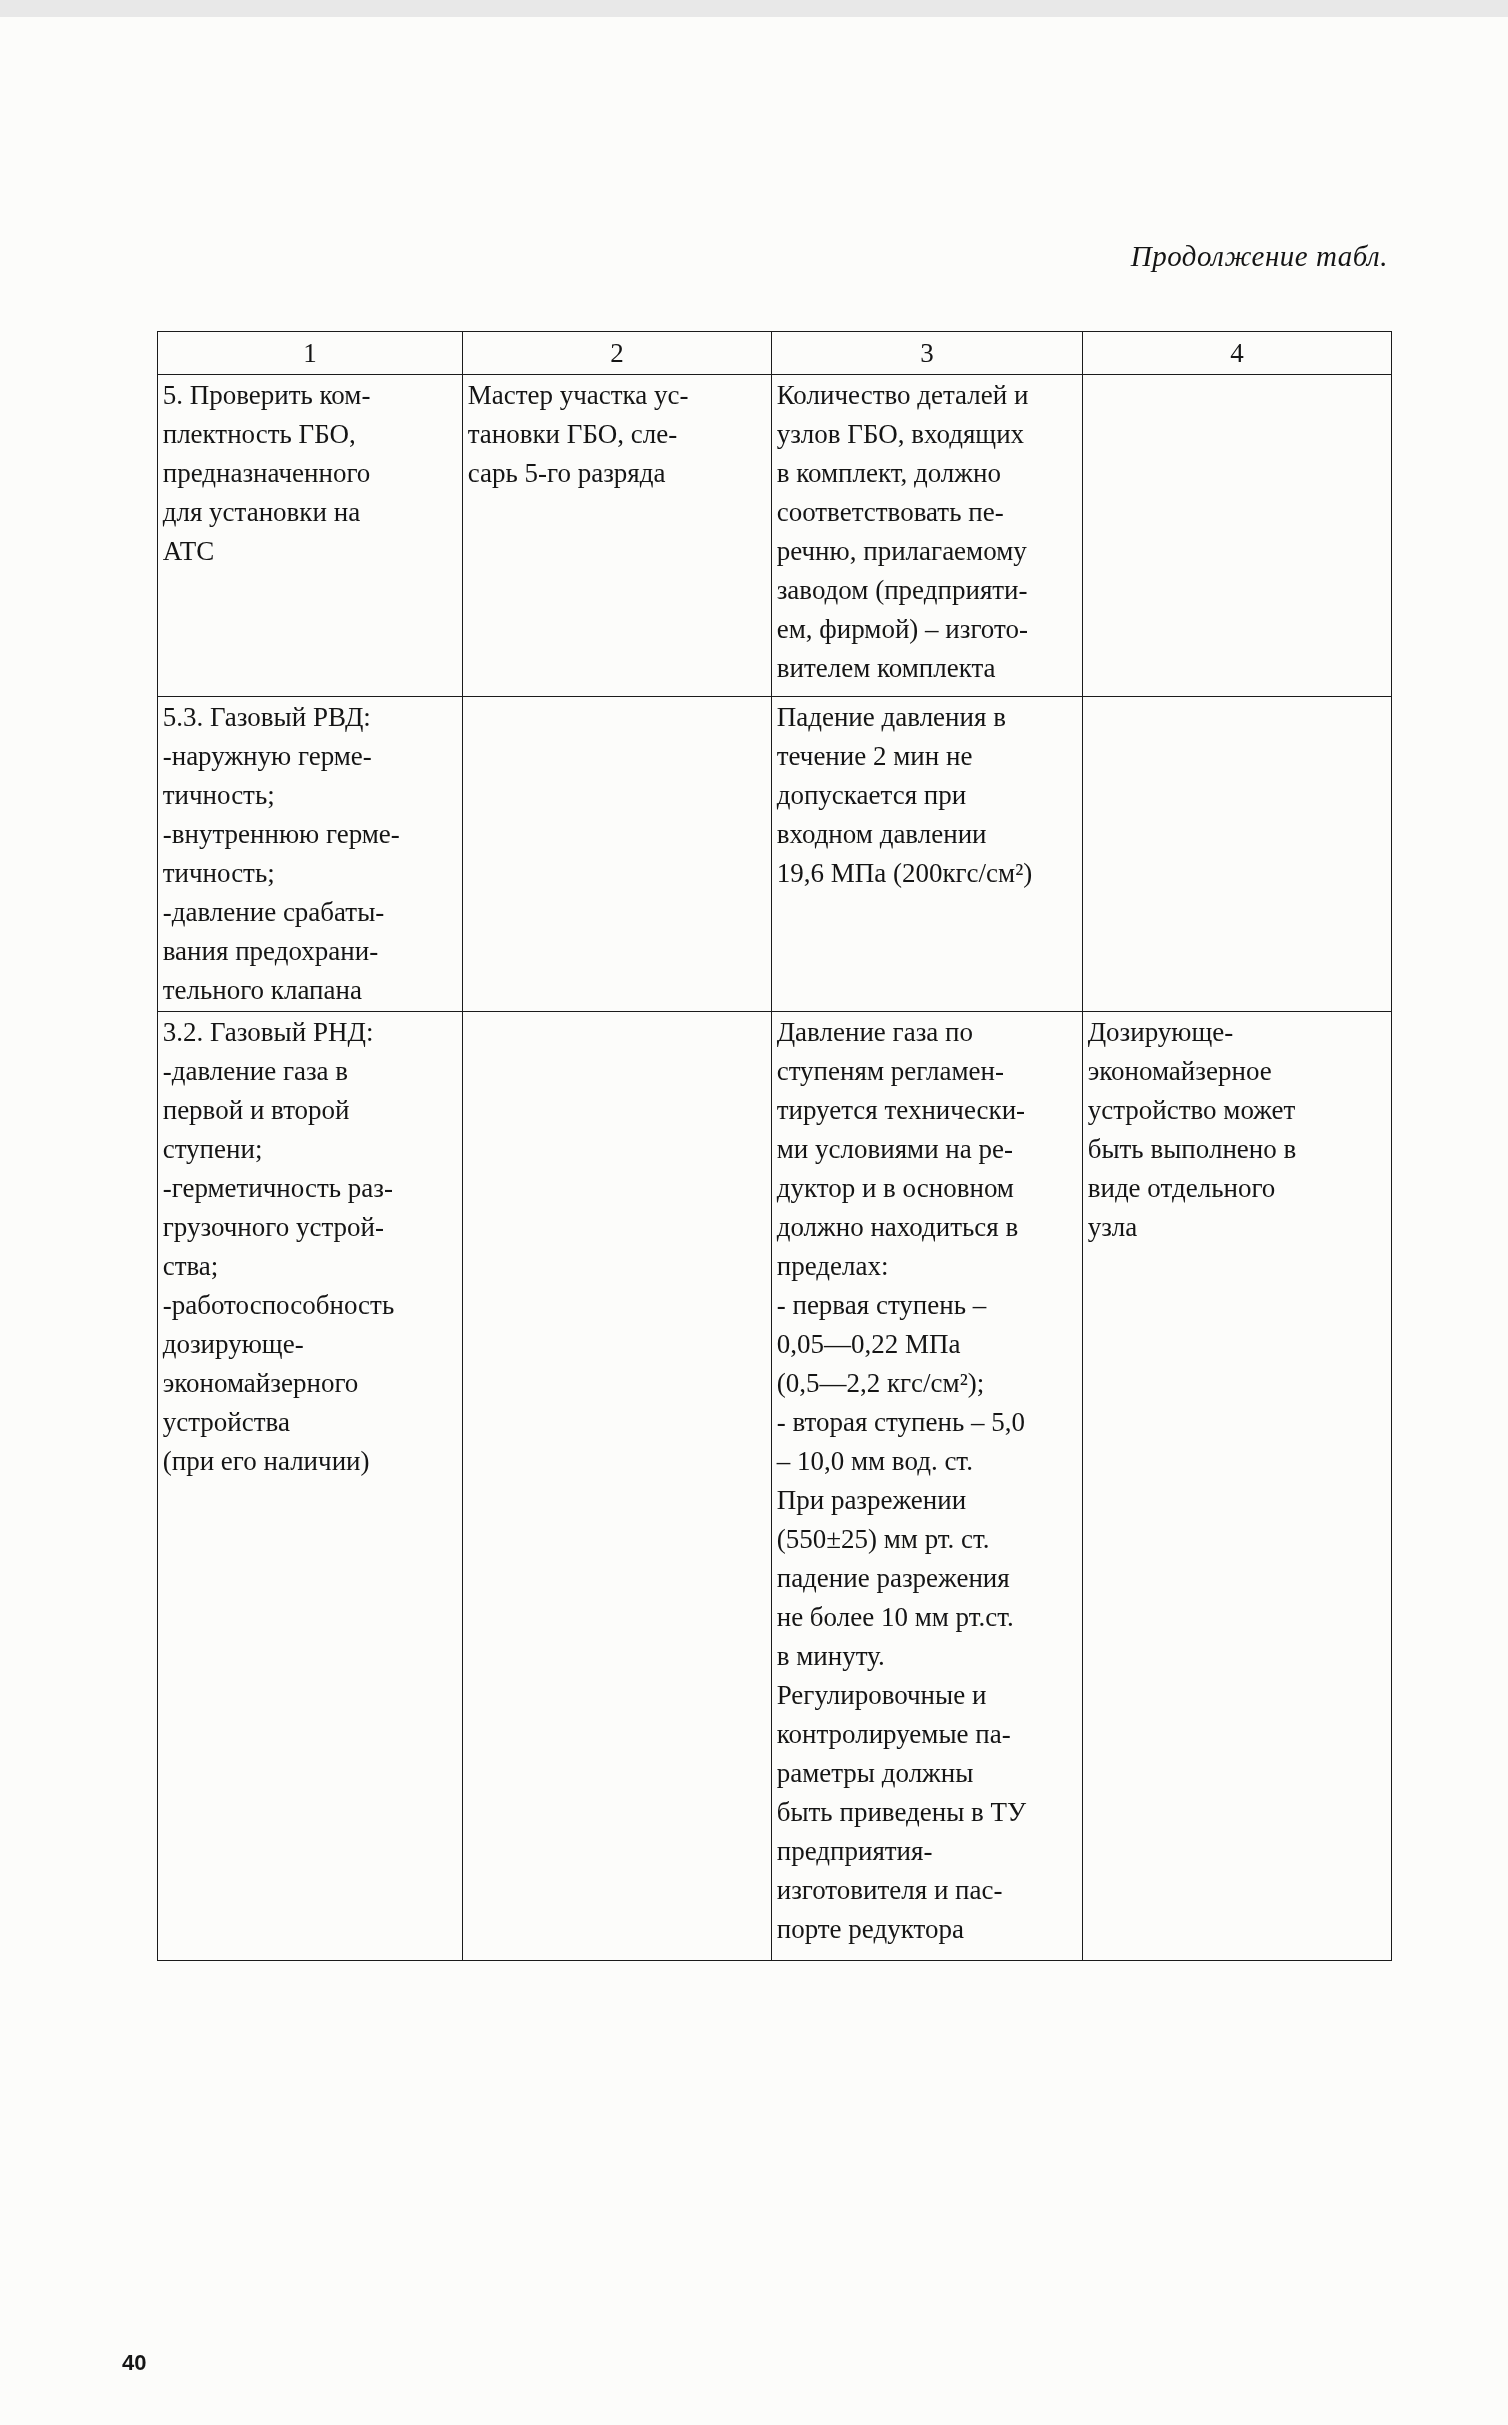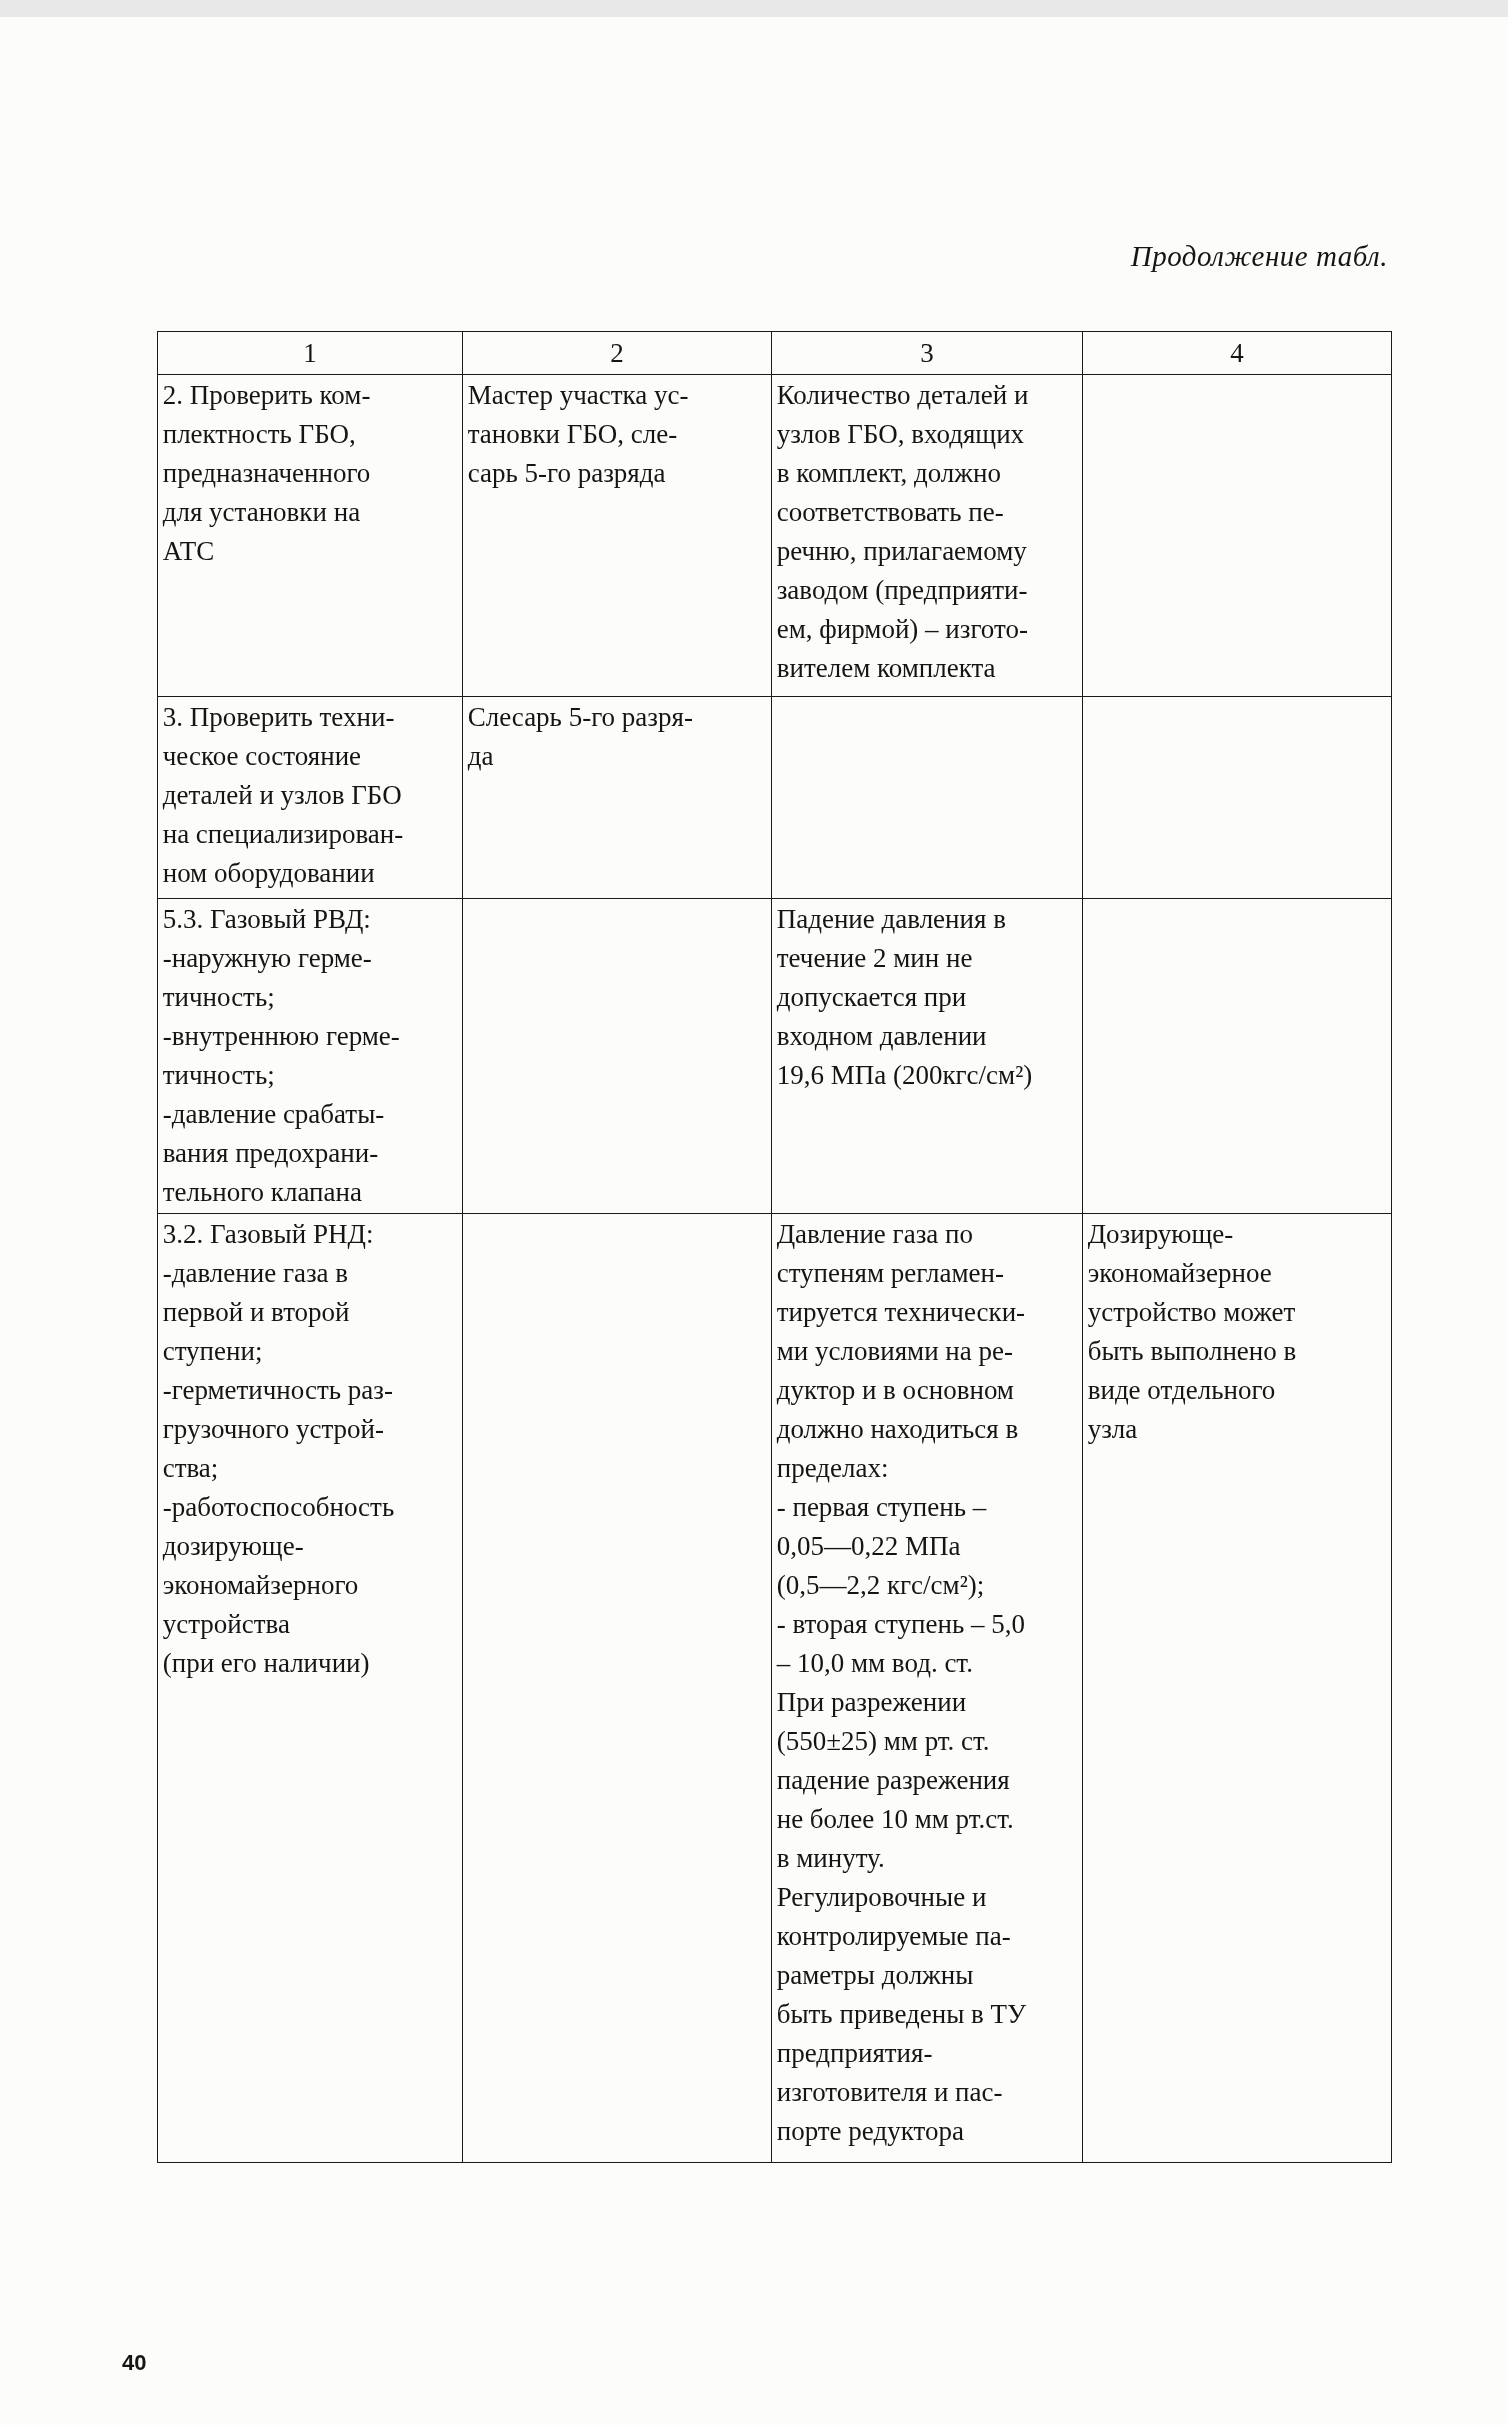--- a/index.html
+++ b/index.html
@@ -84,50 +84,39 @@
     <tbody>
       <tr class="head-row">
         <td>1</td>
         <td>2</td>
         <td>3</td>
         <td>4</td>
       </tr>
 
 
       <tr class="row-1">
-        <td>2. Проверить ком-
+        <td>5. Проверить ком-
 плектность ГБО,
 предназначенного
 для установки на
 АТС</td>
         <td>Мастер участка ус-
 тановки ГБО, сле-
 сарь 5-го разряда</td>
         <td>Количество деталей и
 узлов ГБО, входящих
 в комплект, должно
 соответствовать пе-
 речню, прилагаемому
 заводом (предприяти-
 ем, фирмой) – изгото-
 вителем комплекта</td>
         <td></td>
       </tr>
 
-      <tr class="row-2">
-        <td>3. Проверить техни-
-ческое состояние
-деталей и узлов ГБО
-на специализирован-
-ном оборудовании</td>
-        <td>Слесарь 5-го разря-
-да</td>
-        <td></td>
-        <td></td>
-      </tr>
 
       <tr class="row-3">
         <td>5.3. Газовый РВД:
 -наружную герме-
 тичность;
 -внутреннюю герме-
 тичность;
 -давление срабаты-
 вания предохрани-
 тельного клапана</td>

